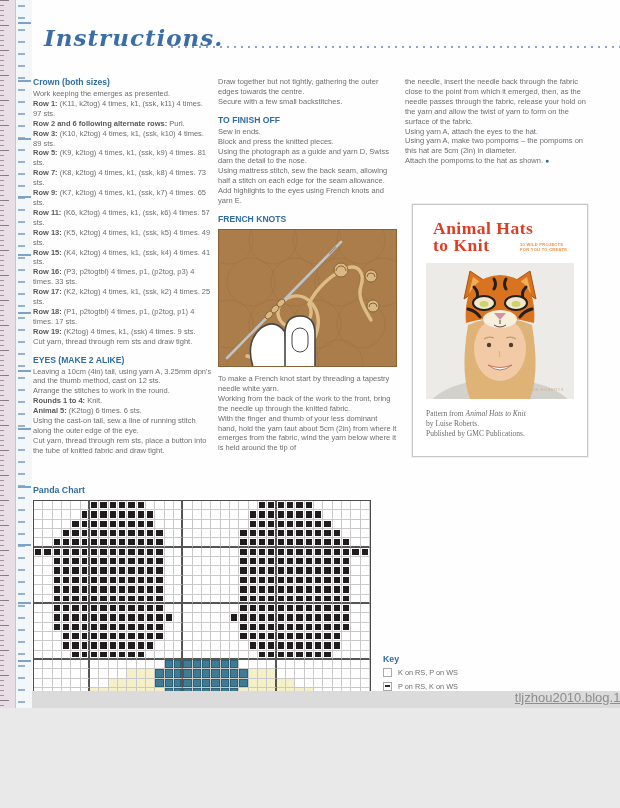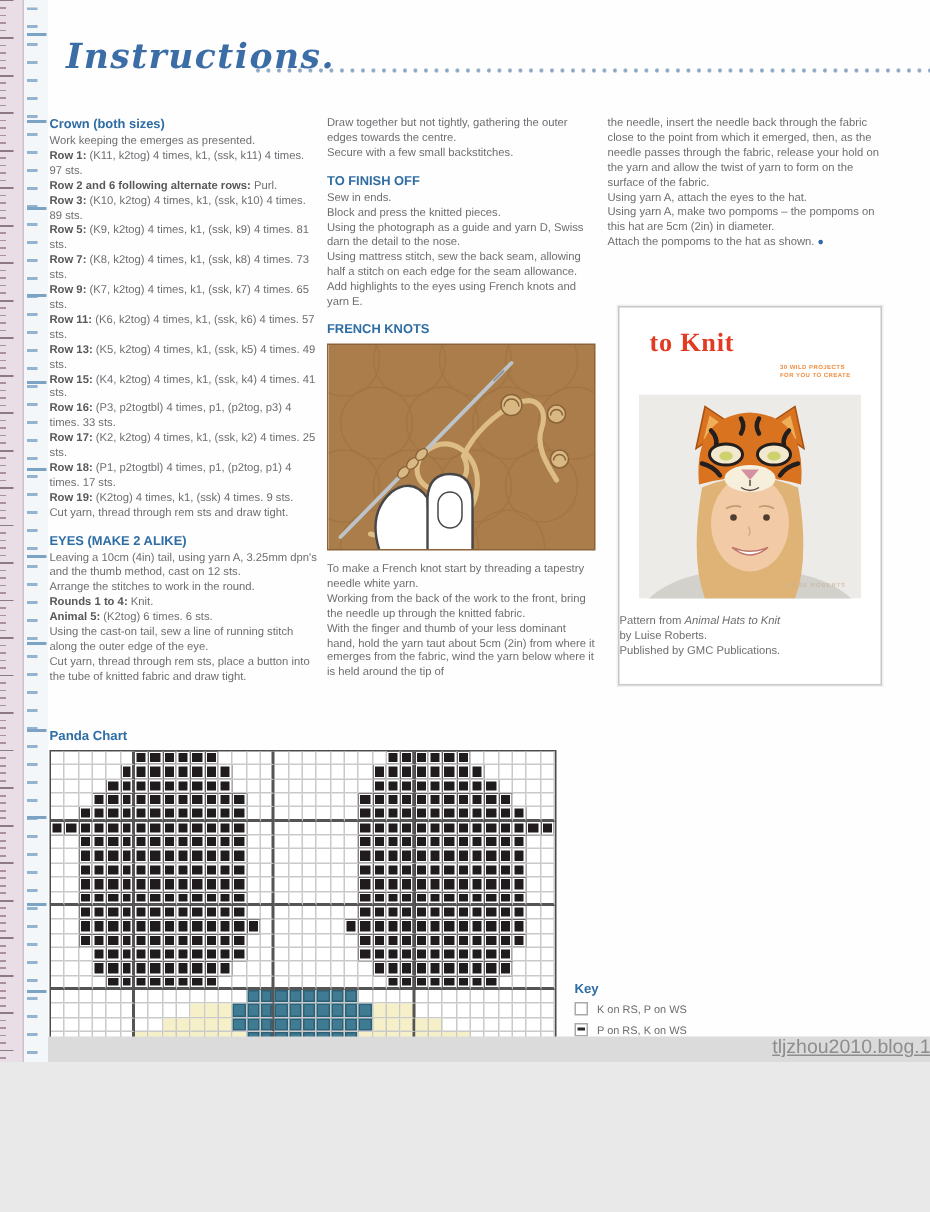--- a/index.html
+++ b/index.html
@@ -39,21 +39,21 @@
   
   .book-box{position:absolute;left:412px;top:204px;width:174px;height:251px;background:#fff;
     border:1px solid #c7c7c7;box-shadow:0 0 0 1px #efefef;}
   .cover{position:relative;width:148px;height:184px;margin:10px auto 0;background:#fff;}
   .cover-title{padding:5px 0 0 7px;font-family:"Liberation Serif",serif;font-weight:bold;
     font-size:17.5px;line-height:16.5px;color:#e23b22;letter-spacing:0.5px;}
   .cover-sub{position:absolute;right:6px;top:27px;width:48px;font-size:4px;line-height:5px;
     font-weight:bold;color:#ef8d3f;letter-spacing:0.3px;}
   .cover-photo{position:absolute;left:0;top:48px;width:148px;height:136px;}
   .cover-author{position:absolute;right:10px;top:172px;font-size:4px;color:#c8b29c;letter-spacing:0.6px;}
-  .book-caption{margin:10px 0 0;font-size:7.5px;line-height:9.9px;color:#6d6e71;}
+  .book-caption{margin:10px 13px 0;font-size:7.5px;line-height:9.9px;color:#6d6e71;font-family:Liberation Serif, serif;}
   .book-caption .it{font-style:italic;}
   
   .chart-title{position:absolute;left:33px;top:485px;font-size:8.8px;font-weight:bold;color:#2e6da4;}
   .chart{position:absolute;left:33px;top:500px;width:338px;height:264px;background:#fff;
     border:1.5px solid #4d4d4d;display:grid;box-sizing:border-box;
     grid-template-columns:repeat(36,1fr);grid-template-rows:repeat(28,1fr);}
   .cell{border-right:1px solid #c9c9c9;border-bottom:1px solid #c9c9c9;
     display:flex;align-items:center;justify-content:center;box-sizing:border-box;}
   .cell.tr{border-right:2px solid #555;}
   .cell.tb{border-bottom:2px solid #555;}
@@ -180,20 +180,21 @@
   <div class="col col3">
       <p class="body">the needle, insert the needle back through the fabric close to the point from which it emerged, then, as the needle passes through the fabric, release your hold on the yarn and allow the twist of yarn to form on the surface of the fabric.</p>
       <p class="body">Using yarn A, attach the eyes to the hat.</p>
       <p class="body">Using yarn A, make two pompoms – the pompoms on this hat are 5cm (2in) in diameter.</p>
       <p class="body">Attach the pompoms to the hat as shown.<span class="end-dot"> ●</span></p>
     </div>
 
   <div class="book-box">
     <div class="cover">
       <div class="cover-title">
+        <div>Animal Hats</div>
         <div>to Knit</div>
       </div>
       <div class="cover-sub">
         <div>30 WILD PROJECTS</div>
         <div>FOR YOU TO CREATE</div>
       </div>
       <svg class="cover-photo" viewBox="0 0 148 136">
         <rect width="148" height="136" fill="#edebe7"></rect>
         <ellipse cx="74" cy="150" rx="74" ry="34" fill="#d3d1cc"></ellipse>
         <path d="M42,62 Q34,110 44,136 L104,136 Q114,110 106,62 Q74,48 42,62 Z" fill="#dfb276"></path>

